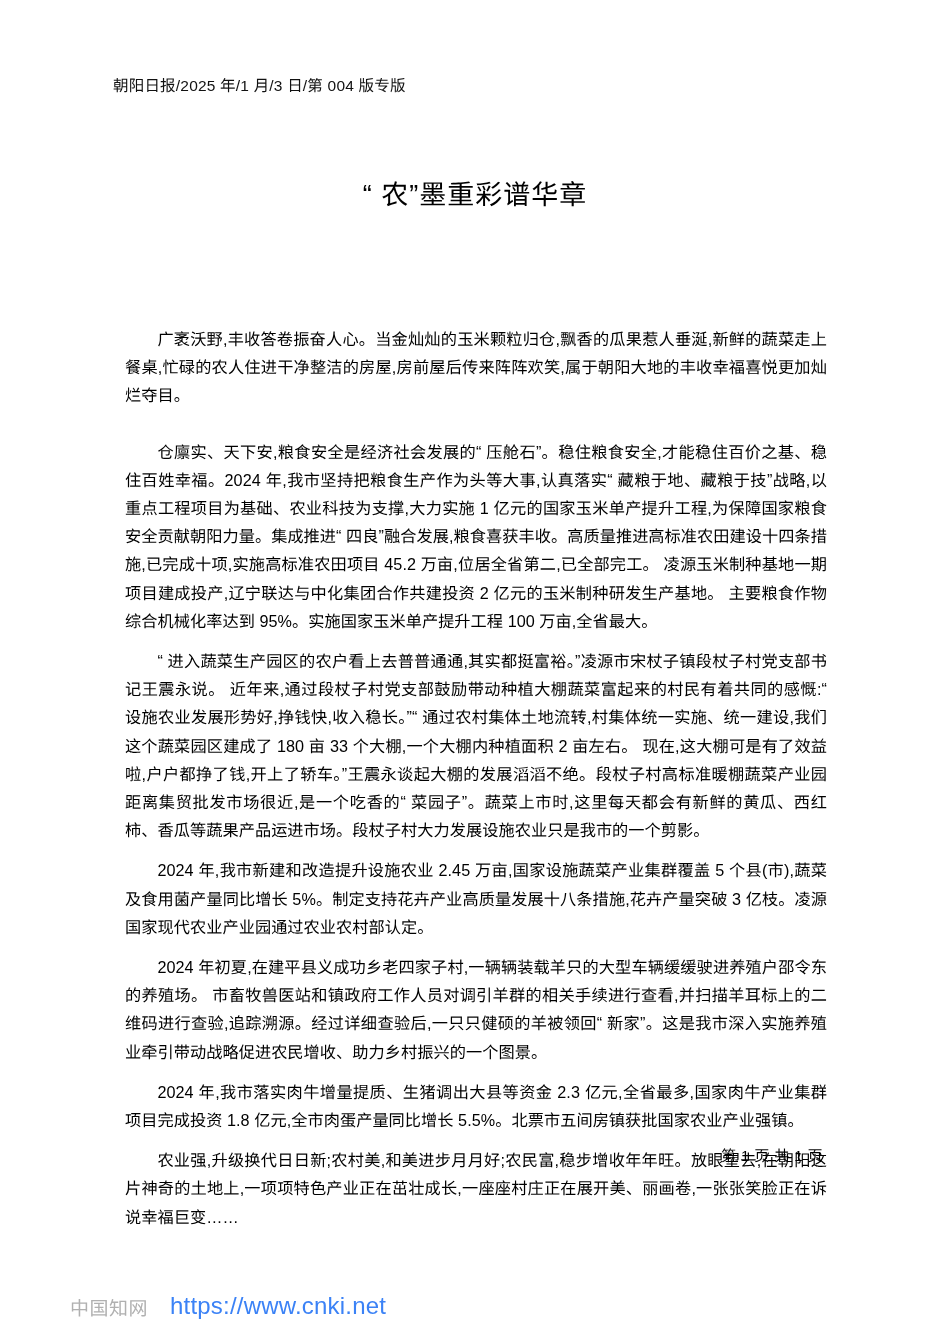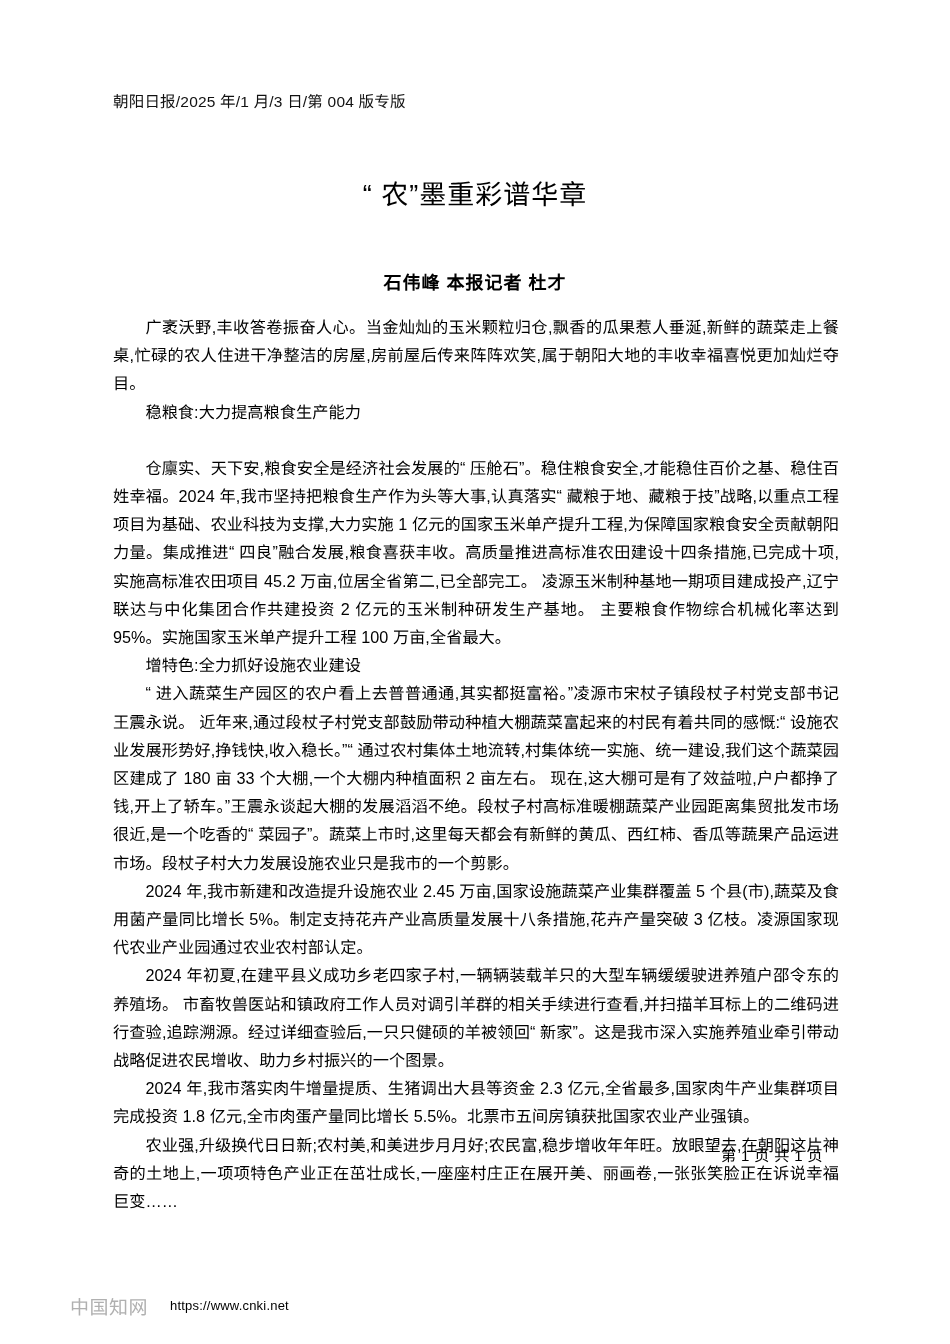--- a/index.html
+++ b/index.html
@@ -21,21 +21,21 @@
     margin: 0 auto;
     background: #ffffff;
     overflow: hidden;
     box-sizing: border-box;
   }
 
   
   .source-header {
     position: absolute;
     left: 113px;
-    top: 89px;
+    top: 73px;
     width: 380px;
     font-size: 15.5px;
     line-height: 25px;
     letter-spacing: 0.2px;
     color: #111;
   }
 
   
   .doc-title {
     position: absolute;
@@ -80,21 +80,21 @@
     top: 313px;
     width: 726px;
   }
 
   .para {
     font-size: 16.2px;
     line-height: 28.2px;
     text-align: justify;
     text-justify: inter-ideograph;
     text-indent: 2em;
-    margin: 0;
+    margin: 12px;
     letter-spacing: 0.05px;
     color: #000;
   }
 
   .para.gap-before {
     margin-top: 28px;
   }
 
   
   .page-footer {
@@ -118,42 +118,39 @@
     margin-left: 36px;
   }
 
   .watermark-brand {
     font-size: 19px;
     letter-spacing: 0.5px;
     color: #b0b0b0;
   }
 
   .watermark-url {
-    font-size: 13px;
+    font-size: 24px;
     letter-spacing: 0.2px;
-    color: #000000;
+    color: #3b82f6;
   }
 </style>
 </head>
 <body>
 
 <div class="page">
 
   <div class="source-header">朝阳日报/2025 年/1 月/3 日/第 004 版专版</div>
 
   <h1 class="doc-title">“ 农”墨重彩谱华章</h1>
 
 
-  <div class="doc-byline">石伟峰  本报记者  杜才</div>
 
   <div class="body-block">
     <p class="para">广袤沃野,丰收答卷振奋人心。当金灿灿的玉米颗粒归仓,飘香的瓜果惹人垂涎,新鲜的蔬菜走上餐桌,忙碌的农人住进干净整洁的房屋,房前屋后传来阵阵欢笑,属于朝阳大地的丰收幸福喜悦更加灿烂夺目。</p>
-    <p class="para">稳粮食:大力提高粮食生产能力</p>
     <p class="para gap-before">仓廪实、天下安,粮食安全是经济社会发展的“ 压舱石”。稳住粮食安全,才能稳住百价之基、稳住百姓幸福。2024 年,我市坚持把粮食生产作为头等大事,认真落实“ 藏粮于地、藏粮于技”战略,以重点工程项目为基础、农业科技为支撑,大力实施 1 亿元的国家玉米单产提升工程,为保障国家粮食安全贡献朝阳力量。集成推进“ 四良”融合发展,粮食喜获丰收。高质量推进高标准农田建设十四条措施,已完成十项,实施高标准农田项目 45.2 万亩,位居全省第二,已全部完工。 凌源玉米制种基地一期项目建成投产,辽宁联达与中化集团合作共建投资 2 亿元的玉米制种研发生产基地。 主要粮食作物综合机械化率达到 95%。实施国家玉米单产提升工程 100 万亩,全省最大。</p>
-    <p class="para">增特色:全力抓好设施农业建设</p>
     <p class="para">“ 进入蔬菜生产园区的农户看上去普普通通,其实都挺富裕。”凌源市宋杖子镇段杖子村党支部书记王震永说。 近年来,通过段杖子村党支部鼓励带动种植大棚蔬菜富起来的村民有着共同的感慨:“ 设施农业发展形势好,挣钱快,收入稳长。”“ 通过农村集体土地流转,村集体统一实施、统一建设,我们这个蔬菜园区建成了 180 亩 33 个大棚,一个大棚内种植面积 2 亩左右。 现在,这大棚可是有了效益啦,户户都挣了钱,开上了轿车。”王震永谈起大棚的发展滔滔不绝。段杖子村高标准暖棚蔬菜产业园距离集贸批发市场很近,是一个吃香的“ 菜园子”。蔬菜上市时,这里每天都会有新鲜的黄瓜、西红柿、香瓜等蔬果产品运进市场。段杖子村大力发展设施农业只是我市的一个剪影。</p>
     <p class="para">2024 年,我市新建和改造提升设施农业 2.45 万亩,国家设施蔬菜产业集群覆盖 5 个县(市),蔬菜及食用菌产量同比增长 5%。制定支持花卉产业高质量发展十八条措施,花卉产量突破 3 亿枝。凌源国家现代农业产业园通过农业农村部认定。</p>
     <p class="para">2024 年初夏,在建平县义成功乡老四家子村,一辆辆装载羊只的大型车辆缓缓驶进养殖户邵令东的养殖场。 市畜牧兽医站和镇政府工作人员对调引羊群的相关手续进行查看,并扫描羊耳标上的二维码进行查验,追踪溯源。经过详细查验后,一只只健硕的羊被领回“ 新家”。这是我市深入实施养殖业牵引带动战略促进农民增收、助力乡村振兴的一个图景。</p>
     <p class="para">2024 年,我市落实肉牛增量提质、生猪调出大县等资金 2.3 亿元,全省最多,国家肉牛产业集群项目完成投资 1.8 亿元,全市肉蛋产量同比增长 5.5%。北票市五间房镇获批国家农业产业强镇。</p>
     <p class="para">农业强,升级换代日日新;农村美,和美进步月月好;农民富,稳步增收年年旺。放眼望去,在朝阳这片神奇的土地上,一项项特色产业正在茁壮成长,一座座村庄正在展开美、丽画卷,一张张笑脸正在诉说幸福巨变……</p>
   </div>
 
   <div class="page-footer">第 1 页 共 1 页</div>
 
   <div class="watermark">

